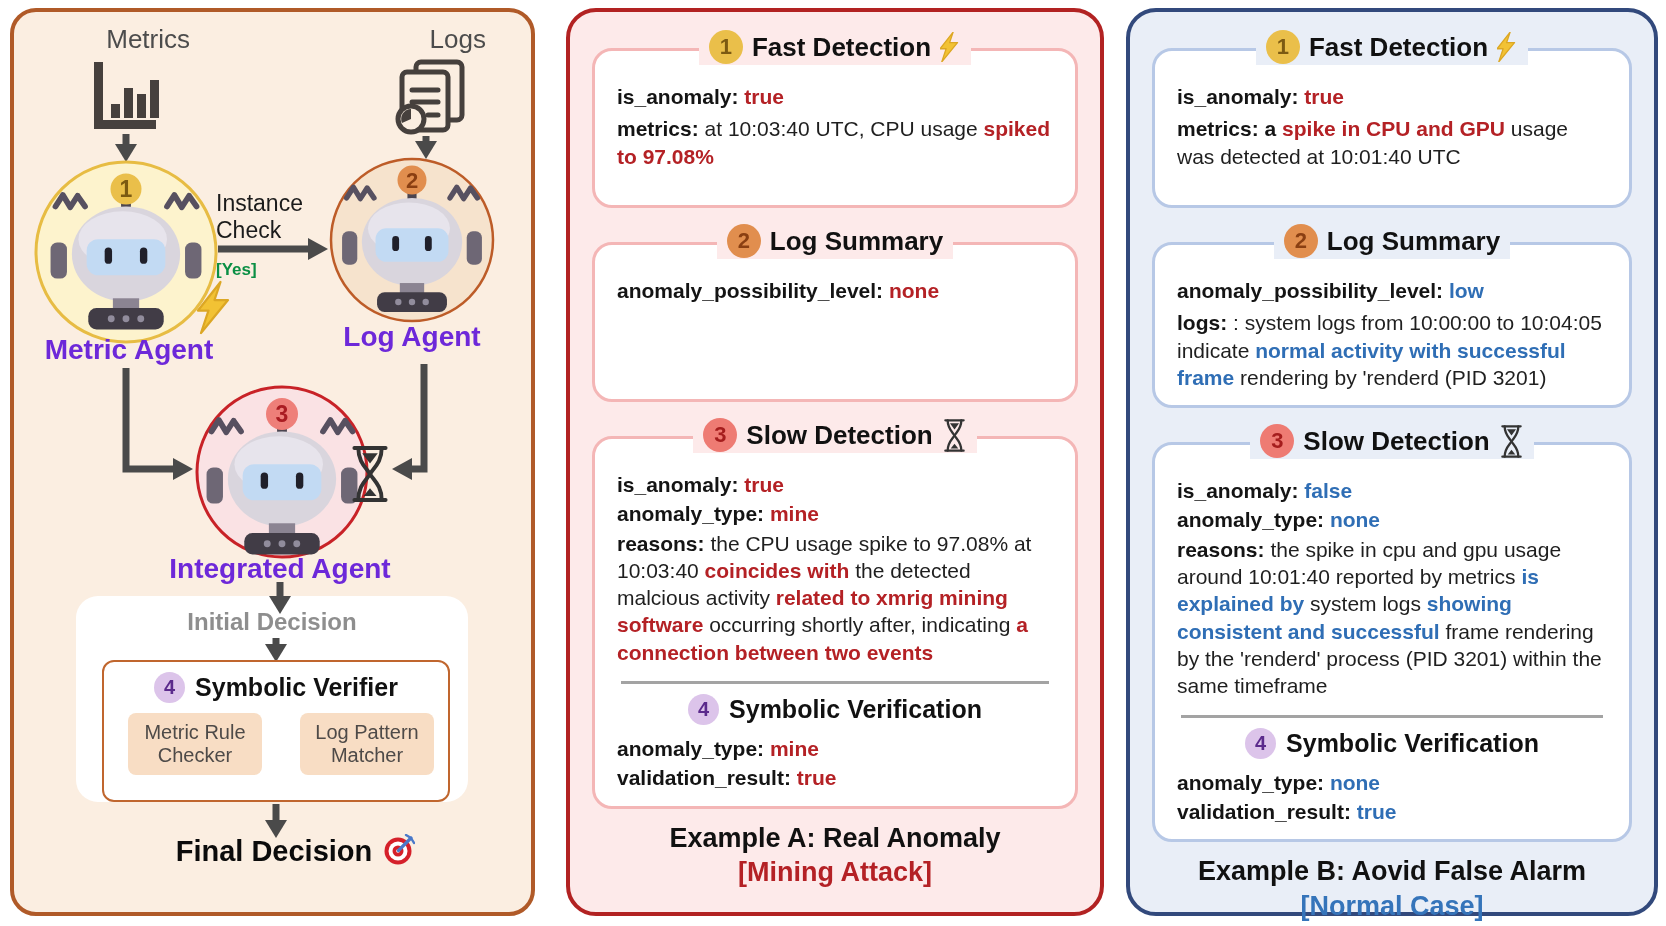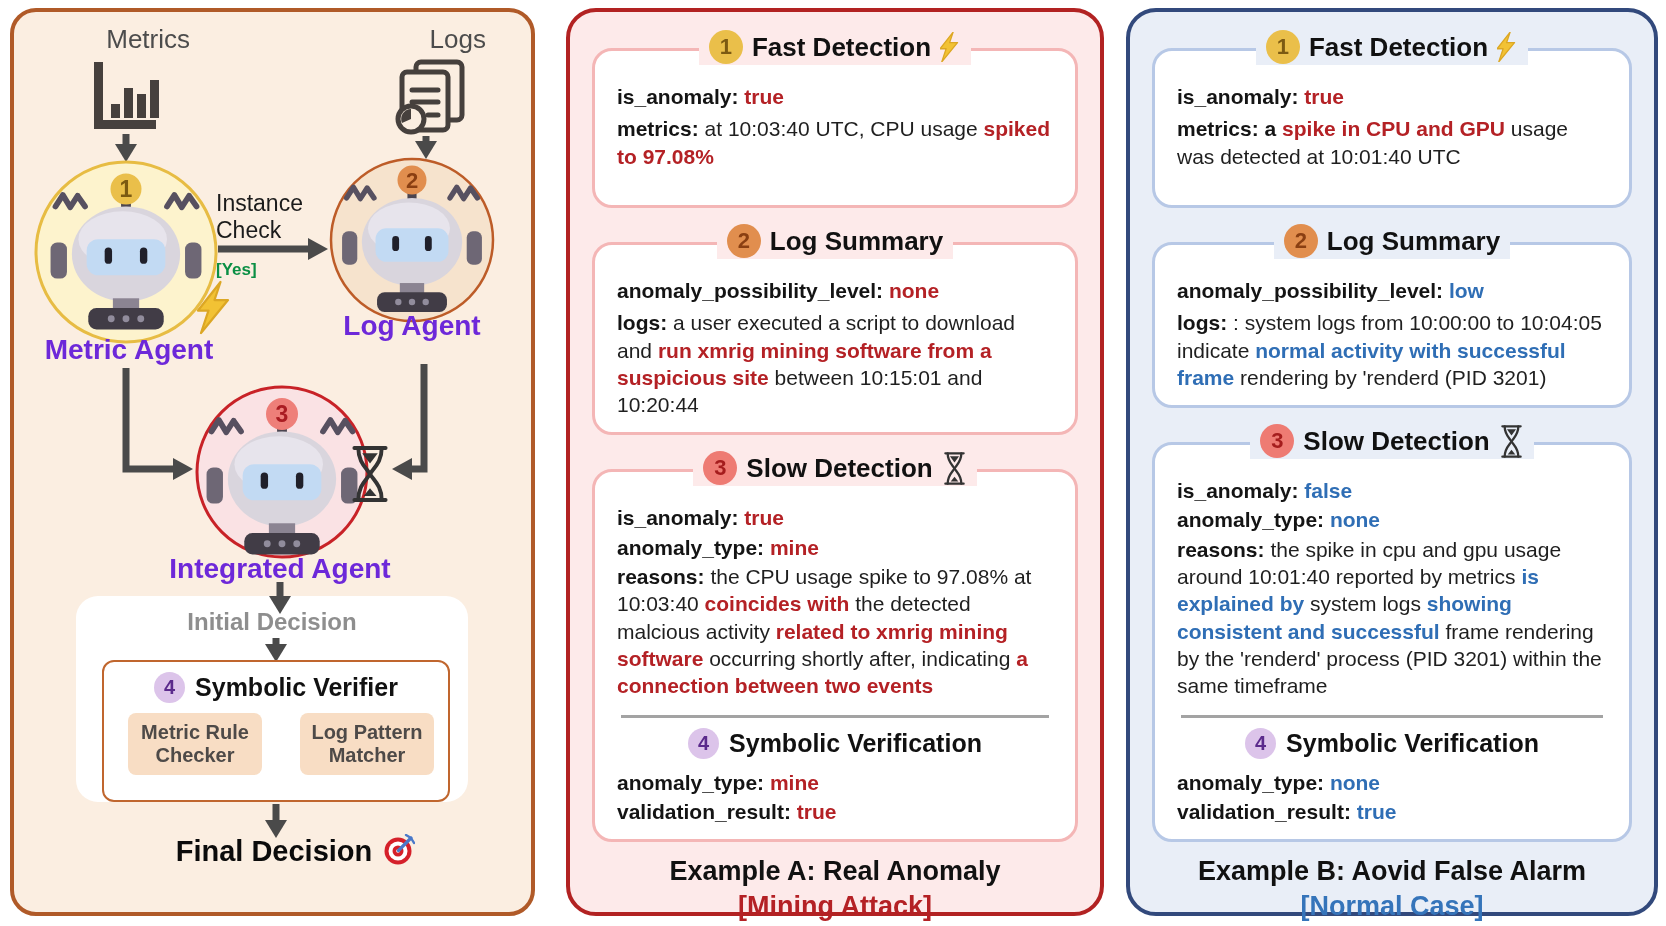--- a/index.html
+++ b/index.html
@@ -103,21 +103,21 @@
   }
   .orange-box {
     left: 88px; top: 648px; width: 348px; height: 142px;
     background: #ffffff; border: 2.5px solid #c0662e; border-radius: 12px;
     padding: 8px 14px 0;
   }
   .peach-row { display: flex; gap: 28px; margin-top: 9px; }
   .peach-box {
     flex: 1; height: 62px; background: #f8ddc4; border-radius: 8px;
     display: flex; align-items: center; justify-content: center; text-align: center;
-    font-weight: 700; font-size: 20px; line-height: 1.15; color: #4e4a48;
+    font-weight: 400; font-size: 20px; line-height: 1.15; color: #4e4a48;
     padding: 0 6px;
     margin-left: 10px;
   }
   .final-row {
     left: 0; top: 822px; width: 516px;
     display: flex; align-items: center; justify-content: center; gap: 9px;
     font-weight: 700; font-size: 29px; color: #0b0b0b; padding-left: 47px;
   }
   .left-art { position: absolute; inset: 0; pointer-events: none; }
   svg text { font-family: "Liberation Sans", sans-serif; }
@@ -245,21 +245,21 @@
 
       <use href="#bolt-shape" transform="translate(184,270) scale(1.5)"></use>
 
       <use href="#hg-shape" transform="translate(356,462) scale(1.3)"></use>
     </svg>
 
     <div class="abs lp-label" style="left:46px;top:12px;width:130px">Metrics</div>
     <div class="abs lp-label" style="left:352px;top:12px;width:120px">Logs</div>
 
     <div class="abs agent-label" style="left:0;top:322px;width:230px">Metric Agent</div>
-    <div class="abs agent-label" style="left:308px;top:298px;width:180px">Log Agent</div>
+    <div class="abs agent-label" style="left:308px;top:309px;width:180px">Log Agent</div>
 
     <div class="abs edge-label" style="left:202px;top:178px;width:120px">
       <div>Instance</div>
       <div>Check</div>
     </div>
     <div class="abs yes-label" style="left:202px;top:248px;width:120px">[Yes]</div>
 
     <div class="abs agent-label" style="left:126px;top:541px;width:280px">Integrated Agent</div>
 
     <div class="abs initial-label">Initial Decision</div>
@@ -300,21 +300,20 @@
     </section>
 
     <section class="card card-2 gap">
       <div class="card-hdr">
         <span class="hdr-inner">
           <span class="badge badge-2">2</span>
           <span class="card-title">Log Summary</span>
         </span>
       </div>
       <div class="line"><span class="seg-b">anomaly_possibility_level: </span><span class="seg-red">none</span></div>
-      <div class="line"><span class="seg-b">logs: </span><span>a user executed a script to download and </span><span class="seg-red">run xmrig mining software from a suspicious site</span><span> between 10:15:01 and 10:20:44</span></div>
     </section>
 
     <section class="card card-34 tight">
       <div class="card-hdr">
         <span class="hdr-inner">
           <span class="badge badge-3">3</span>
           <span class="card-title">Slow Detection</span>
           <svg width="25" height="35" viewBox="-16 -23 32 46">
               <use href="#hg-shape"></use>
             </svg>

